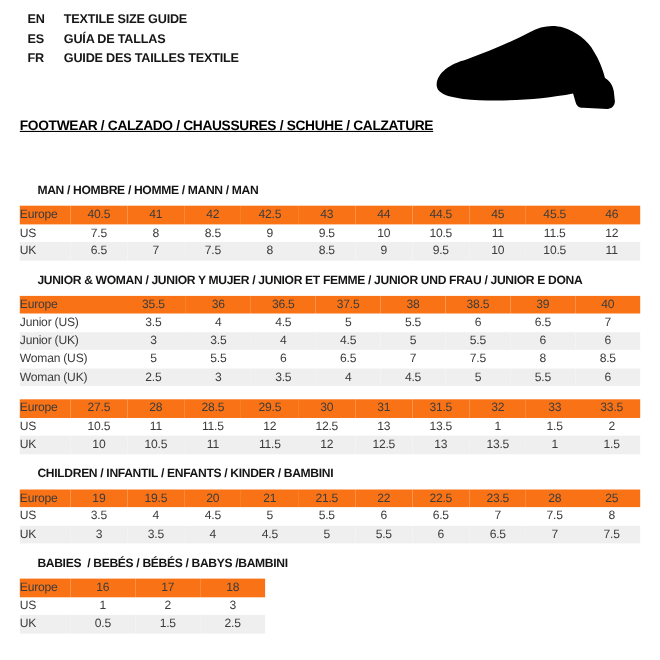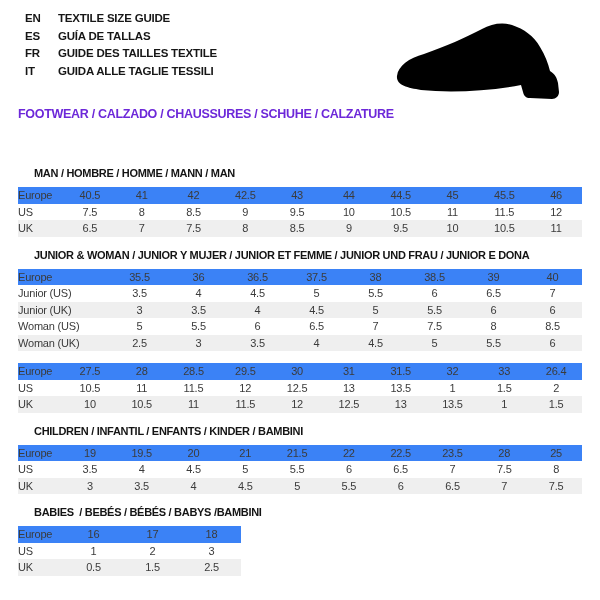--- a/index.html
+++ b/index.html
@@ -16,22 +16,23 @@
   .langs { position: absolute; top: 10px; left: 25px; }
   .lang-row {
     display: flex; line-height: 17.5px;
     font-weight: bold; font-size: 11.5px; letter-spacing: -0.2px;
     color: #161616;
   }
   .lang-code { width: 33px; }
   .category-line {
     position: absolute; top: 107px; left: 18px;
     font-weight: bold; font-size: 12.5px; letter-spacing: -0.3px;
-    color: #6d28d9;
+    color: #000000;
     white-space: pre;
+    text-decoration: underline;
   }
   .shoe-wrap { position: absolute; top: 22px; left: 393px; width: 185px; height: 78px; }
 
   
   .tables { position: absolute; top: 167px; left: 18px; width: 564px; }
   .table-block { margin-bottom: 12px; }
   .table-title {
     font-size: 11px; line-height: 12px; font-weight: bold;
     letter-spacing: -0.3px; color: #141414;
     margin: 0 0 8px 16px;
@@ -43,45 +44,41 @@
   }
   table.size-table[data-table-id="babies"] { width: 223px; }
   table.size-table tr { height: 16.5px; }
   table.size-table th, table.size-table td {
     font-size: 11px; font-weight: normal; letter-spacing: -0.2px;
     color: #3b3b3b; padding: 0; vertical-align: middle;
   }
   th.row-label { text-align: left; padding-left: 6px; width: 46px; }
   table.size-table[data-table-id="junior-woman"] th.row-label { width: 92px; }
   td.size-cell { text-align: center; }
-  tr.row-europe { background: #3b82f6; }
+  tr.row-europe { background: #f97316; }
   tr.row-alt { background: #efefef; padding-left: 35px; }
 </style>
 </head>
 <body>
 
 <div class="page">
 
   <div class="langs">
     <div class="lang-row">
       <span class="lang-code">EN</span>
       <span class="lang-label">TEXTILE SIZE GUIDE</span>
     </div>
     <div class="lang-row">
       <span class="lang-code">ES</span>
       <span class="lang-label">GUÍA DE TALLAS</span>
     </div>
     <div class="lang-row">
       <span class="lang-code">FR</span>
       <span class="lang-label">GUIDE DES TAILLES TEXTILE</span>
     </div>
-    <div class="lang-row">
-      <span class="lang-code">IT</span>
-      <span class="lang-label">GUIDA ALLE TAGLIE TESSILI</span>
-    </div>
   </div>
 
   <div class="category-line">FOOTWEAR / CALZADO / CHAUSSURES / SCHUHE / CALZATURE</div>
 
   <div class="shoe-wrap">
     <svg width="185" height="78" viewBox="0 0 185 78" xmlns="http://www.w3.org/2000/svg">
       <path d="M4,54 C5,44 16,36 31,32 C53,24 72,16 89,7 C98,2 109,0 119,3
                C131,7 141,14 147,25 C152,33 155,41 157,49
                C162,52 164,56 165,61 L166,70 C166,74 163,77 159,77
                L137,76 C133,76 131,74 130,70 L128,63
@@ -205,21 +202,21 @@
               <th class="row-label">Europe</th>
               <td class="size-cell">27.5</td>
               <td class="size-cell">28</td>
               <td class="size-cell">28.5</td>
               <td class="size-cell">29.5</td>
               <td class="size-cell">30</td>
               <td class="size-cell">31</td>
               <td class="size-cell">31.5</td>
               <td class="size-cell">32</td>
               <td class="size-cell">33</td>
-              <td class="size-cell">26.4</td>
+              <td class="size-cell">33.5</td>
             </tr>
             <tr>
               <th class="row-label">US</th>
               <td class="size-cell">10.5</td>
               <td class="size-cell">11</td>
               <td class="size-cell">11.5</td>
               <td class="size-cell">12</td>
               <td class="size-cell">12.5</td>
               <td class="size-cell">13</td>
               <td class="size-cell">13.5</td>

